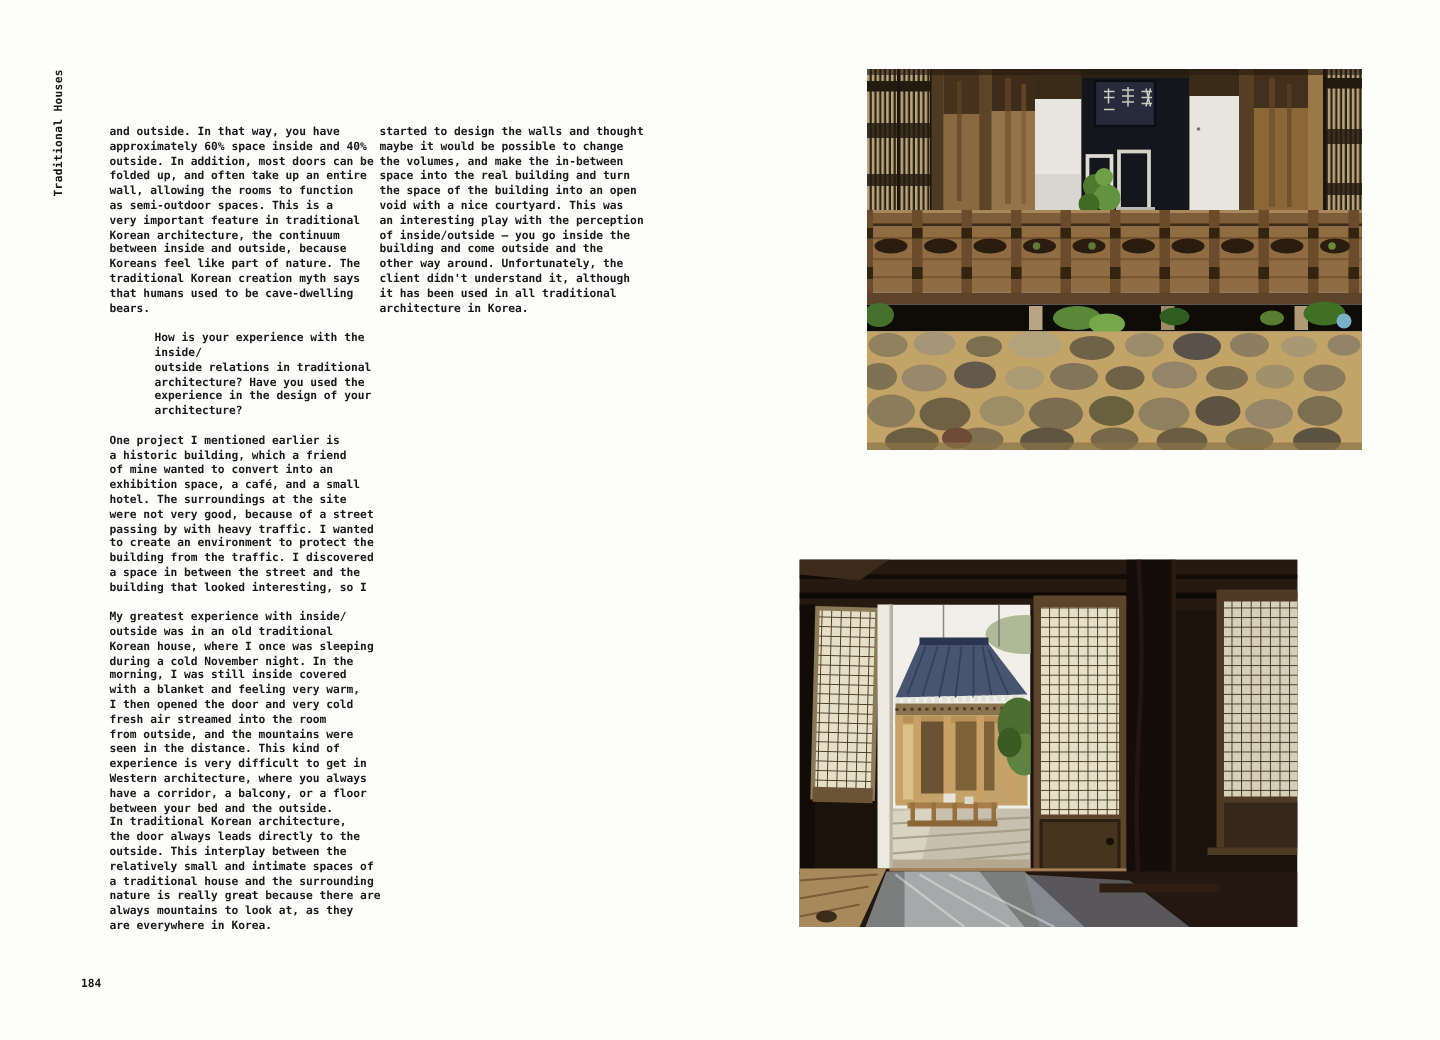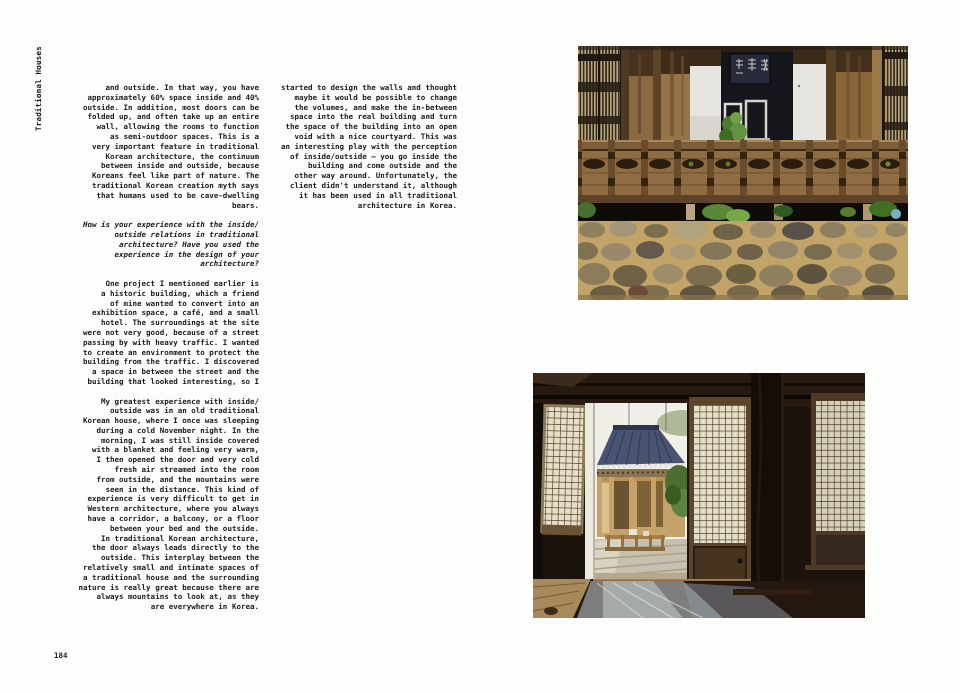--- a/index.html
+++ b/index.html
@@ -2,38 +2,38 @@
 <html><head>
 <meta charset="utf-8">
 <style>
   html,body{margin:0;padding:0;}
   body{
     width:960px;height:693px;position:relative;overflow:hidden;
     background:#fdfdfc;
     font-family:"DejaVu Sans Mono","Liberation Mono",monospace;
     color:#181818;
   }
-  .spread{position:absolute;inset:0;text-align:right;}
+  .spread{position:absolute;inset:0;}
   .vertical-label{
     position:absolute;left:34px;top:131px;
     transform:rotate(-90deg);transform-origin:0 0;
     font-size:7.5px;font-weight:bold;letter-spacing:.2px;white-space:nowrap;
   }
   .folio{position:absolute;font-size:7.5px;font-weight:bold;margin-left:24px;}
   .folio-left{left:30px;top:651px;}
   .folio-right{left:947px;top:651px;text-decoration:underline;}
   .col{position:absolute;top:83px;width:186px;}
   .col-1{left:73px;}
-  .col-2{left:271px;}
+  .col-2{left:253px;}
   .para{
     margin:0 0 9.8px 0;
     font-size:7.5px;line-height:9.8px;font-weight:bold;
     white-space:pre-line;
   }
-  .para.italic{font-style:italic;}
+  .para.italic{margin-left:30px;}
   .photo{position:absolute;display:block;}
   .photo-top{left:578px;top:46px;width:330px;height:254px;}
   .photo-bottom{left:533px;top:373px;width:332px;height:245px;}
   svg{display:block;}
 </style>
 </head>
 <body>
 
 <div class="spread">
 

